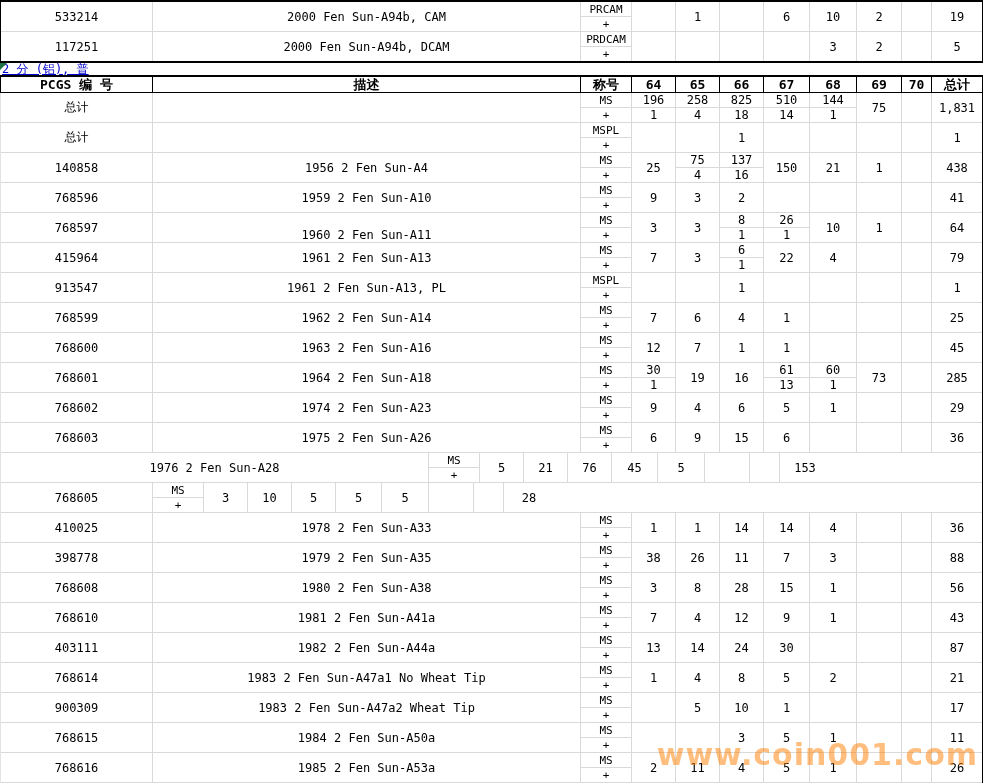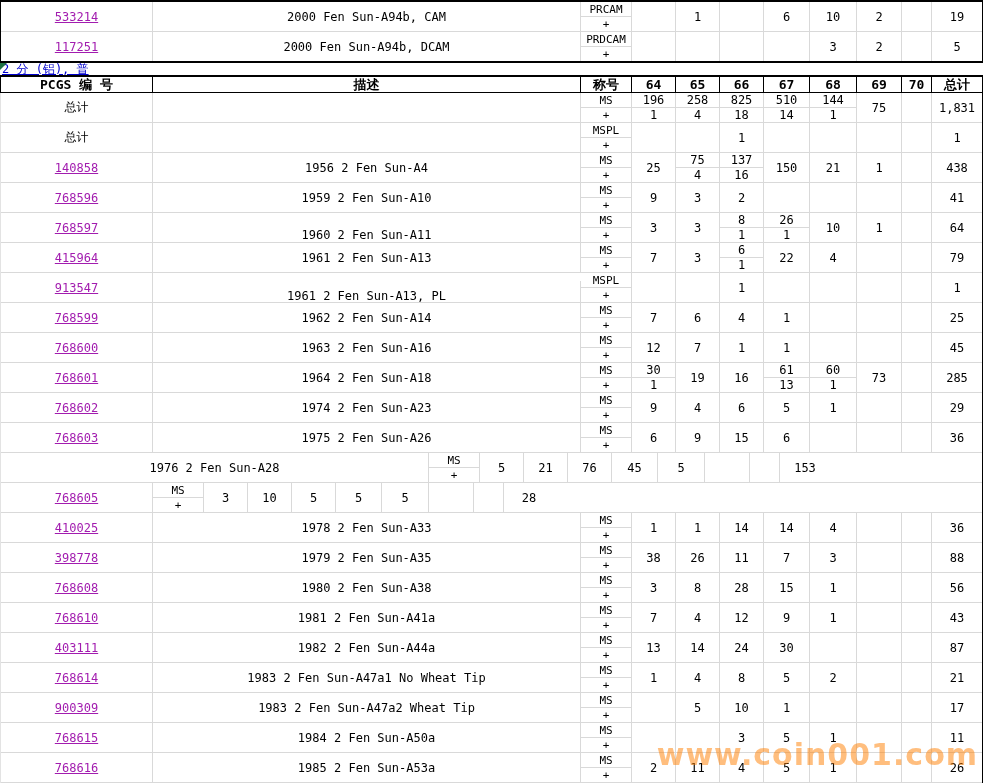--- a/index.html
+++ b/index.html
@@ -48,21 +48,21 @@
   }
   #header-row .cell{border-right:1px solid #000}
   #header-row .cell:last-child{border-right:none}
 
   
   #main-table{
     width:983px;box-sizing:border-box;
     border-left:1px solid #e3e3e3;border-right:1px solid #000;
   }
 
-  .plink{color:#a21caf;text-decoration:underline;cursor:pointer}
+  .plink{color:#000000;cursor:pointer}
   .desc-text{white-space:nowrap}
 
   
   .watermark{
     position:absolute;top:737px;right:5px;
     font-family:"DejaVu Sans","Liberation Sans",sans-serif;
     font-size:30px;font-weight:bold;color:#ff7f00;opacity:.5;
     letter-spacing:1px;white-space:nowrap;pointer-events:none;z-index:10;
   }
 </style>
@@ -481,21 +481,21 @@
         <span></span>
       </div>
       <div class="cell" style="width: 50px;">
         <span>79</span>
       </div>
     </div>
     <div class="trow">
       <div class="cell" style="width: 152px;">
         <a class="plink">913547</a>
       </div>
-      <div class="cell" style="width: 428px; margin-top: 8px;">
+      <div class="cell" style="width: 428px;">
         <span class="desc-text">1961 2 Fen Sun-A13, PL</span>
       </div>
       <div class="cell split designation" style="width: 51px;">
         <div class="half top">
           <span>MSPL</span>
         </div>
         <div class="half">
           <span>+</span>
         </div>
       </div>

